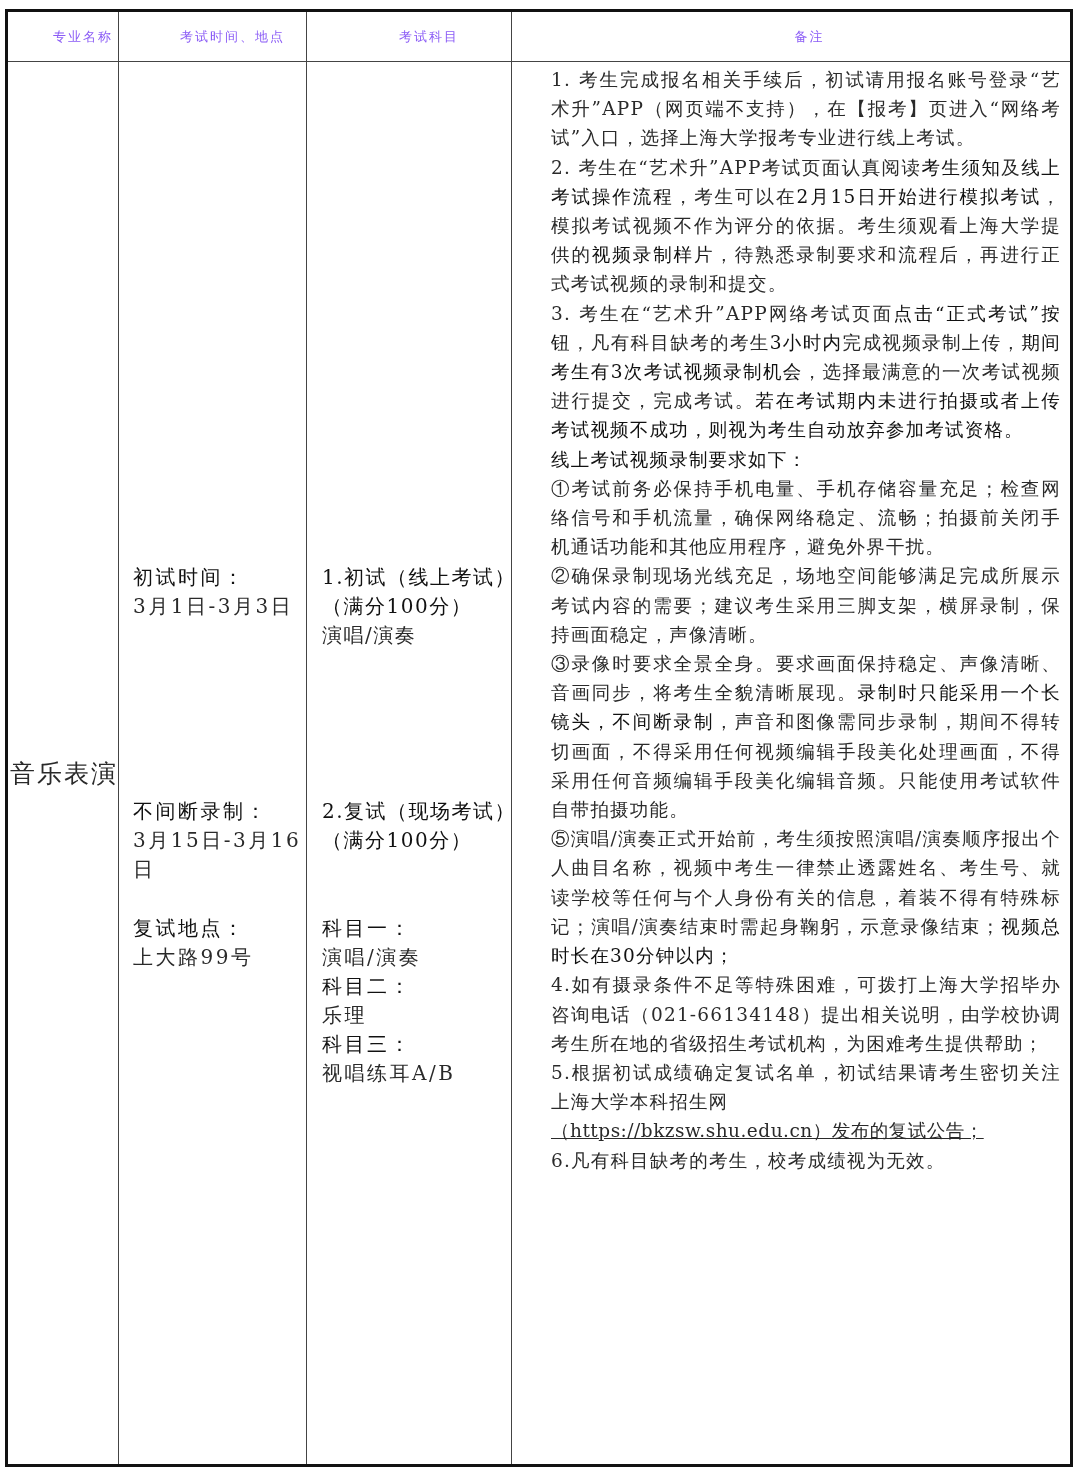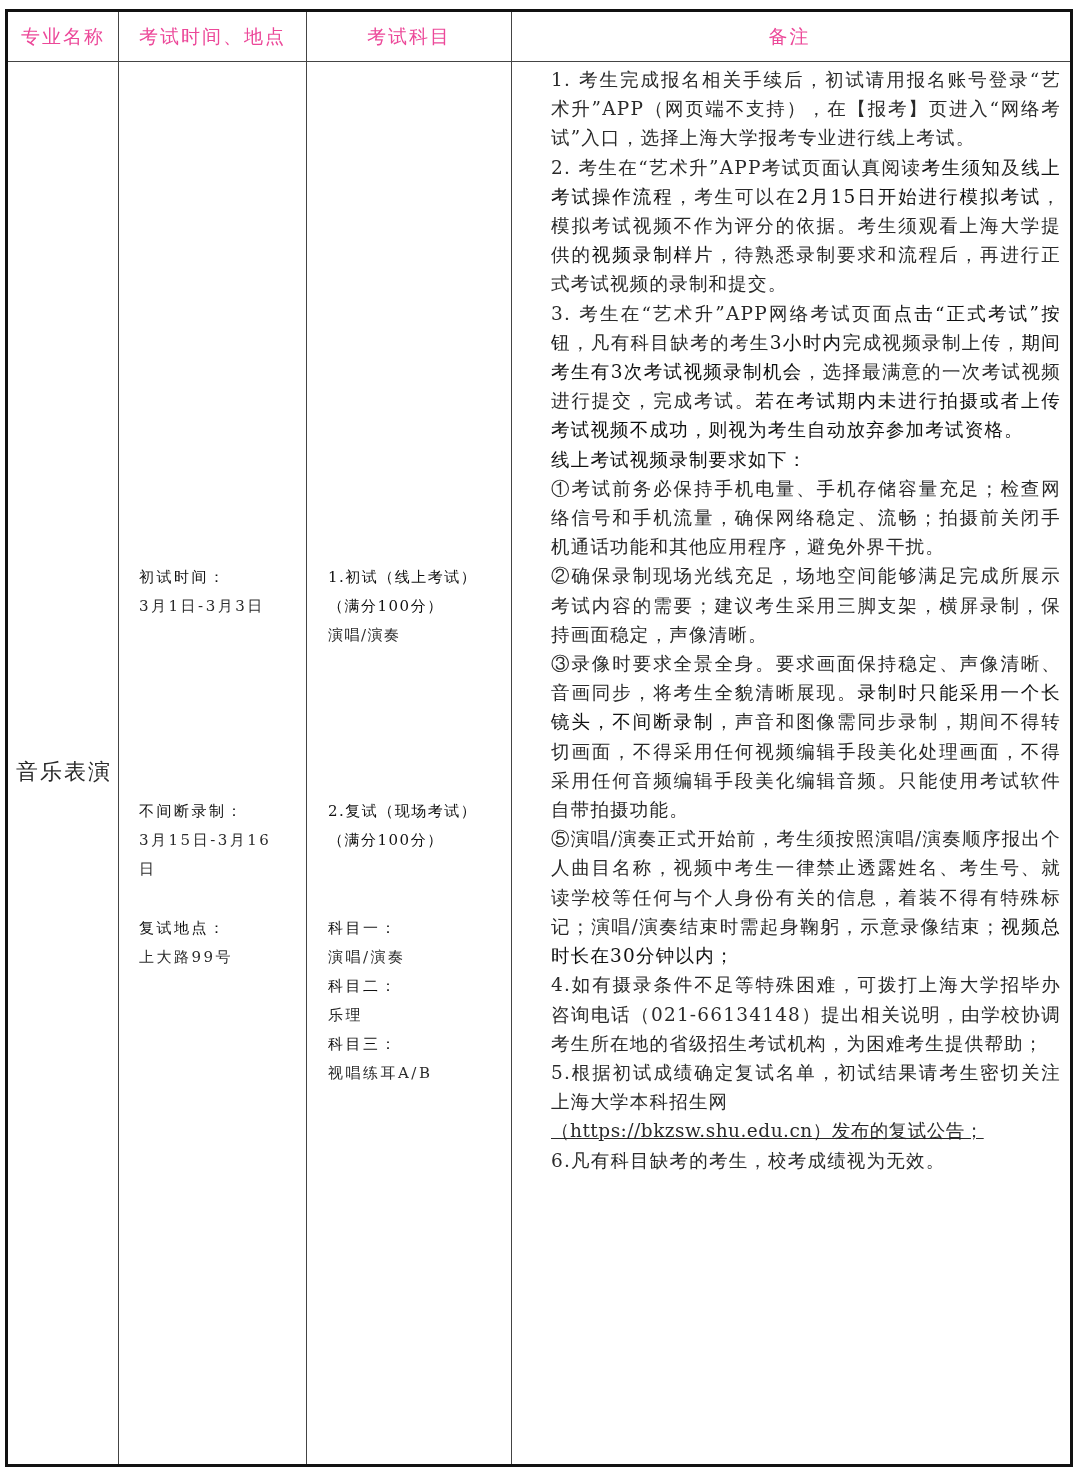--- a/index.html
+++ b/index.html
@@ -3,25 +3,25 @@
   <meta charset="utf-8">
   <style>
     html, body { margin: 0; padding: 0; background: #ffffff; }
     body { width: 1080px; height: 1477px; position: relative; overflow: hidden;
            font-family: "DejaVu Serif", "Liberation Serif", serif; color: #2a2a2a; }
     .tbl { position: absolute; left: 5px; top: 9px; width: 1062px; height: 1452px;
            border: 3px solid #111; }
     .vline { position: absolute; top: 0; bottom: 0; width: 0; border-left: 1.5px solid #444; }
     .hline { position: absolute; left: 0; right: 0; height: 0; border-top: 1.5px solid #444; }
     .head { position: absolute; top: 0; height: 49px; display: flex; align-items: center;
-            justify-content: center; font-size: 19px; letter-spacing: 2px; color: #ec4899; }
-    .cell { position: absolute; font-size: 15px; line-height: 29px; letter-spacing: 2.5px; margin-left: 6px; }
+            justify-content: center; font-size: 13px; letter-spacing: 2px; color: #8b5cf6; margin-left: 20px; }
+    .cell { position: absolute; font-size: 20px; line-height: 29px; letter-spacing: 2.5px; }
     .b { font-weight: normal; color: #111; }
     .major { position: absolute; left: 0; width: 112px; top: 745px; text-align: center;
-             font-size: 22px; letter-spacing: 2px; }
+             font-size: 25px; letter-spacing: 2px; }
     .notes { position: absolute; left: 543px; top: 53px; width: 510px; font-size: 18.5px;
              line-height: 29.2px; letter-spacing: 1.2px; text-align: justify; }
     .notes p { margin: 0; }
     .mono { font-family: "DejaVu Serif", serif; letter-spacing: 0.5px; text-decoration: underline; }
   </style>
 </head>
 <body>
 
 <div class="tbl">
 

